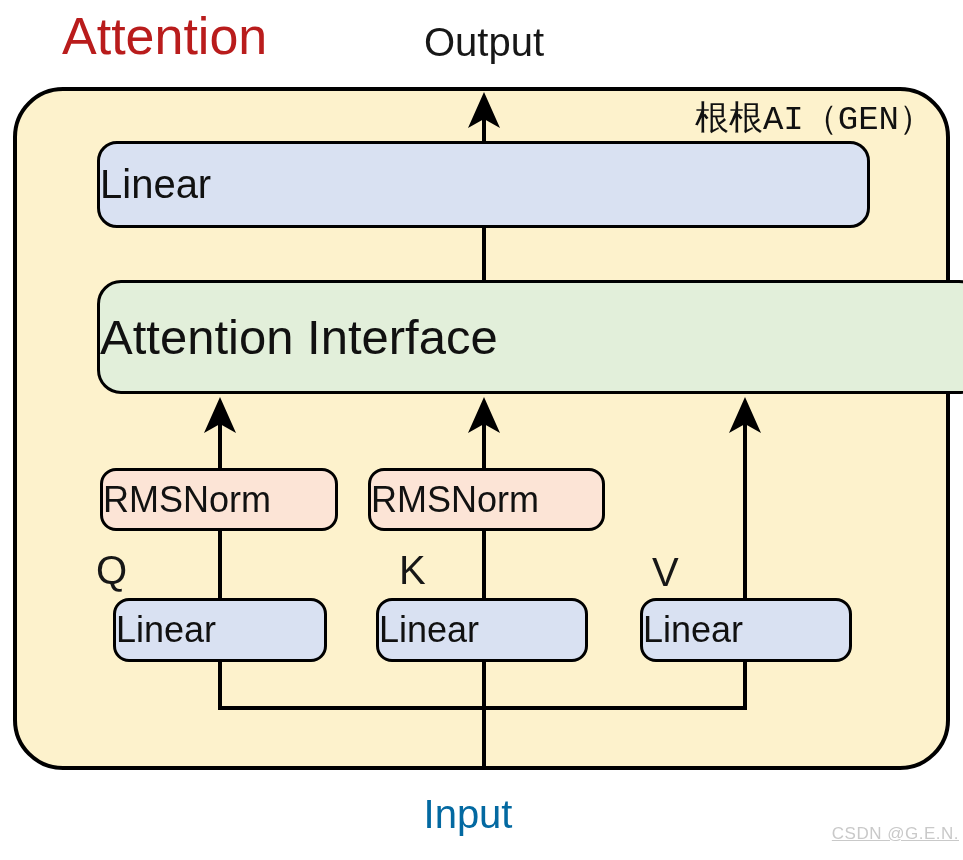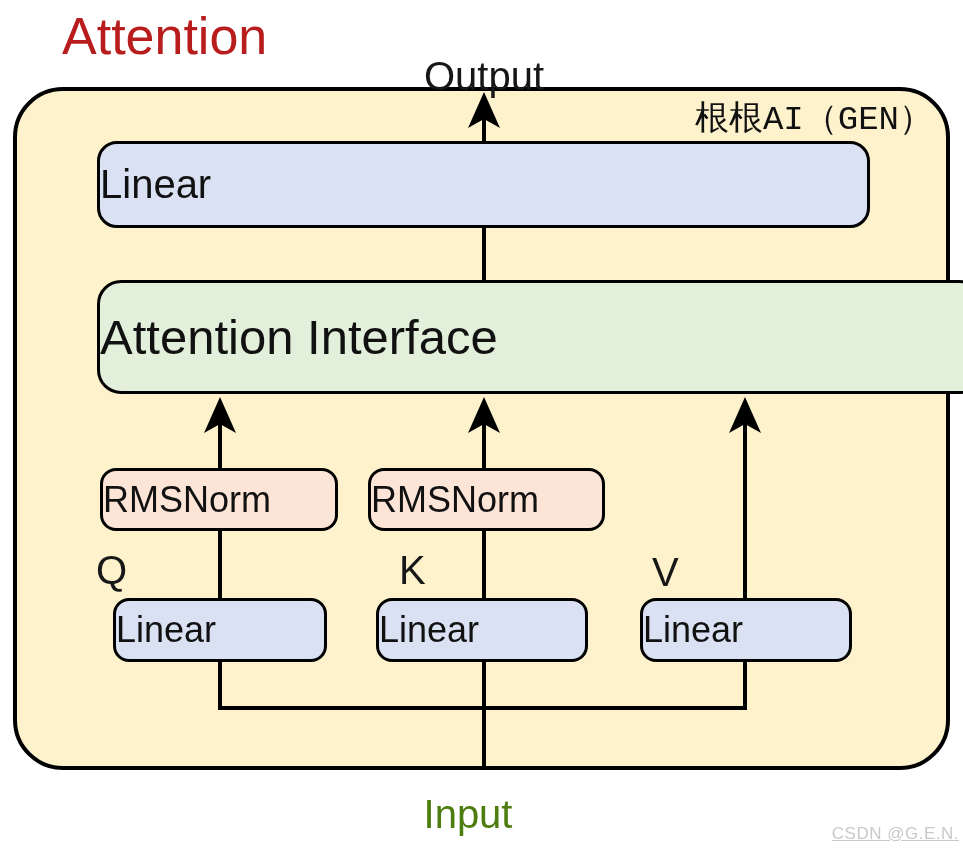--- a/index.html
+++ b/index.html
@@ -15,26 +15,26 @@
 
   #diagram-title{
     left:62px;top:8px;
     font-size:52px;line-height:1.1;
     color:#b91c1c;
     z-index:3;
   }
   #output-label{
     left:404px;top:20px;width:160px;
     font-size:40px;text-align:center;
-    color:#171717;z-index:3;margin-top:34px;
+    color:#171717;z-index:3;
   }
   #input-label{
     left:418px;top:792px;width:100px;
     font-size:40px;text-align:center;
-    color:#4d7c0f;z-index:3;
+    color:#0369a1;z-index:3;
   }
 
   #outer-container{
     left:13px;top:87px;
     width:929px;height:675px;
     border:4px solid #000;
     border-radius:50px;
     z-index:0;
   }
   #brand-text{

